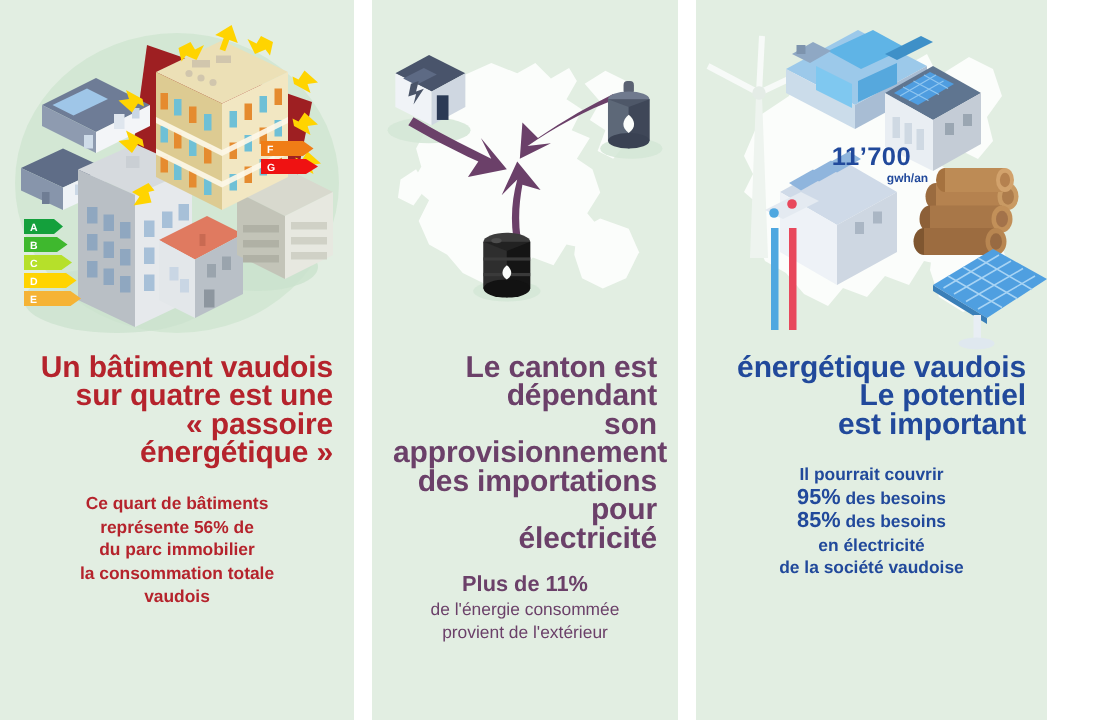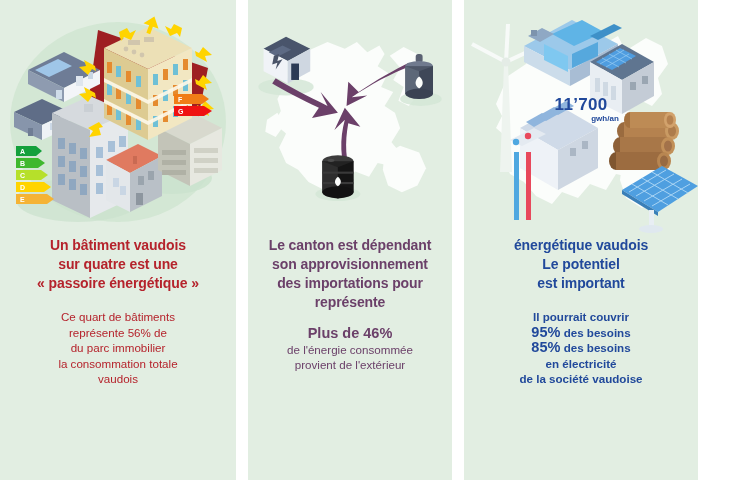--- a/index.html
+++ b/index.html
@@ -8,26 +8,26 @@
   .infographic{width:730px;height:480px;display:flex;background:#ffffff;}
   .panel{background:#e2eee2;height:480px;position:relative;overflow:hidden;
          box-sizing:border-box;}
   .panel.p1{width:236px;}
   .gutter{width:12px;height:480px;background:#ffffff;flex:0 0 12px;}
   .panel.p2{width:204px;}
   .panel.p3{width:234px;}
   .art{position:relative;width:100%;height:236px;}
   .art svg{display:block;width:100%;height:100%;}
   .txt{padding:0 14px;text-align:center;}
-  .headline{font-weight:bold;font-size:14px;line-height:19px;
-            letter-spacing:-0.1px;margin:0;}
+  .headline{font-weight:bold;font-size:20px;line-height:19px;
+            letter-spacing:-0.1px;margin:0;text-align:right;}
   .sub{font-size:11.6px;line-height:15.5px;margin:0;}
   .sub .big{font-weight:bold;font-size:14.5px;}
   .p1 .headline{color:#b5232c;}
-  .p1 .sub{color:#b5232c;font-weight:normal;text-align:center;}
+  .p1 .sub{color:#b5232c;font-weight:bold;text-align:center;}
   .p2 .headline{color:#6b4069;}
   .p2 .sub{color:#6b4069;}
   .p3 .headline{color:#21499b;}
   .p3 .sub{color:#21499b;font-weight:bold;}
   .hgap{height:16px;}
   .bgap{height:14px;}
   .numlabel{position:absolute;text-align:center;color:#21499b;}
   .numlabel .n{font-weight:bold;font-size:17px;line-height:18px;
                letter-spacing:0.3px;}
   .numlabel .u{font-size:8px;line-height:10px;font-weight:bold;padding-left:48px;}
@@ -306,25 +306,25 @@
           <path d="M104,186 C108,189 109,194 104,197 C99,194 100,189 104,186 Z" fill="#fbfdfb"></path>
         </g>
       </svg>
     </div>
 
     <div class="txt">
       <div class="headline">
         <div>Le canton est dépendant</div>
         <div>son approvisionnement</div>
         <div>des importations pour</div>
-        <div>représente</div>
+        <div>électricité</div>
       </div>
       <div class="bgap"></div>
       <div class="sub">
-        <div class="big">Plus de 46%</div>
+        <div class="big">Plus de 11%</div>
         <div>de l'énergie consommée</div>
         <div>provient de l'extérieur</div>
       </div>
     </div>
   </div>
 
   <div class="gutter"></div>
 
   <div class="panel p3">
     <div class="art">

